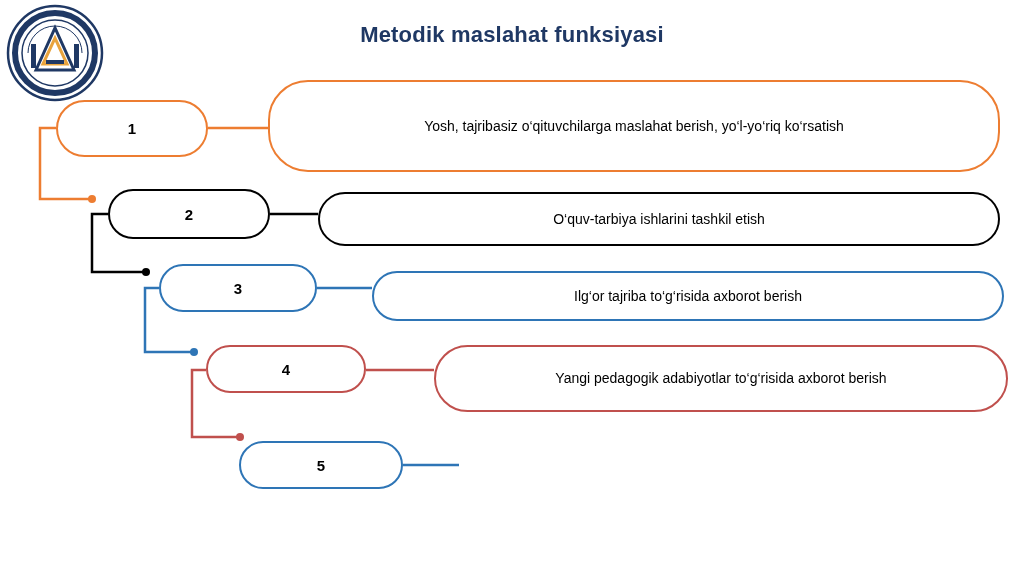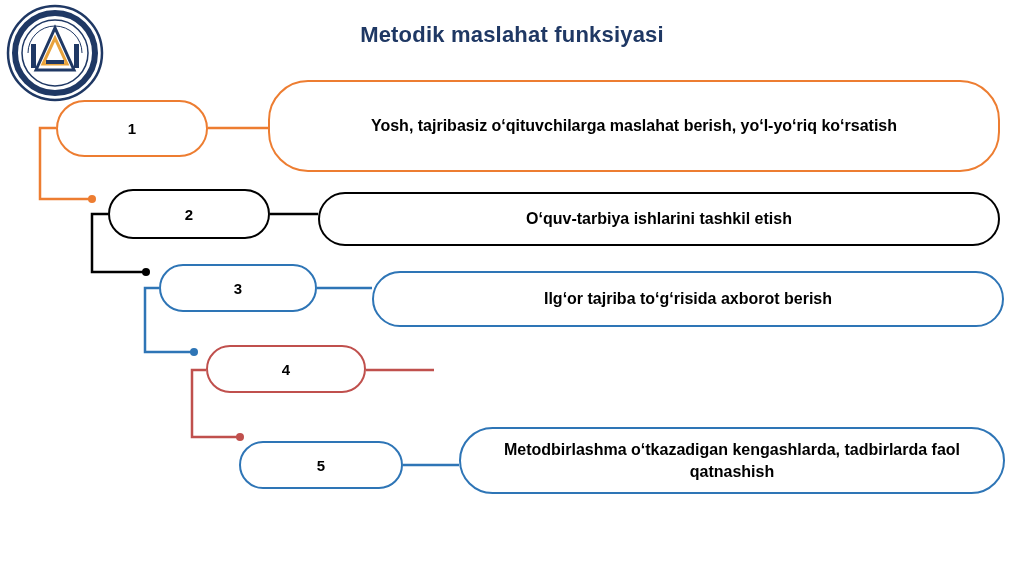--- a/index.html
+++ b/index.html
@@ -65,36 +65,36 @@
     justify-content: center;
     text-align: center;
     color: #000000;
   }
   .num-pill {
     font-size: 15px;
     font-weight: bold;
     border-radius: 40px;
   }
   .text-pill {
-    font-size: 16px;
-    font-weight: bold;
+    font-size: 14px;
+    font-weight: normal;
     border-radius: 40px;
     line-height: 1.32;
     padding: 0 18px;
   }
 
   
   .r1-num  { left: 56px;  top: 100px; width: 152px; height: 57px; }
   .r1-text { left: 268px; top: 80px;  width: 732px; height: 92px; }
 
   .r2-num  { left: 108px; top: 189px; width: 162px; height: 50px; }
   .r2-text { left: 318px; top: 192px; width: 682px; height: 54px; }
 
   .r3-num  { left: 159px; top: 264px; width: 158px; height: 48px; }
-  .r3-text { left: 372px; top: 271px; width: 632px; height: 56px; }
+  .r3-text { left: 372px; top: 271px; width: 632px; height: 50px; }
 
   .r4-num  { left: 206px; top: 345px; width: 160px; height: 48px; }
   .r4-text { left: 434px; top: 345px; width: 574px; height: 67px; }
 
   .r5-num  { left: 239px; top: 441px; width: 164px; height: 48px; }
   .r5-text { left: 459px; top: 427px; width: 546px; height: 67px; }
 </style>
 </head>
 <body>
 
@@ -140,17 +140,17 @@
   <div class="pill num-pill r1-num" style="border-color:#ed7d31;">1</div>
   <div class="pill text-pill r1-text" style="border-color:#ed7d31;">Yosh, tajribasiz o‘qituvchilarga maslahat berish, yo‘l-yo‘riq ko‘rsatish</div>
 
   <div class="pill num-pill r2-num" style="border-color:#000000;">2</div>
   <div class="pill text-pill r2-text" style="border-color:#000000;">O‘quv-tarbiya ishlarini tashkil etish</div>
 
   <div class="pill num-pill r3-num" style="border-color:#2e75b6;">3</div>
   <div class="pill text-pill r3-text" style="border-color:#2e75b6;">Ilg‘or tajriba to‘g‘risida  axborot berish</div>
 
   <div class="pill num-pill r4-num" style="border-color:#c0504d;">4</div>
+  <div class="pill text-pill r4-text" style="border-color:#c0504d;">Yangi pedagogik adabiyotlar to‘g‘risida axborot berish</div>
 
   <div class="pill num-pill r5-num" style="border-color:#2e75b6;">5</div>
-  <div class="pill text-pill r5-text" style="border-color:#2e75b6;">Metodbirlashma o‘tkazadigan kengashlarda, tadbirlarda faol qatnashish</div>
 
 </div>
 
 </body></html>

